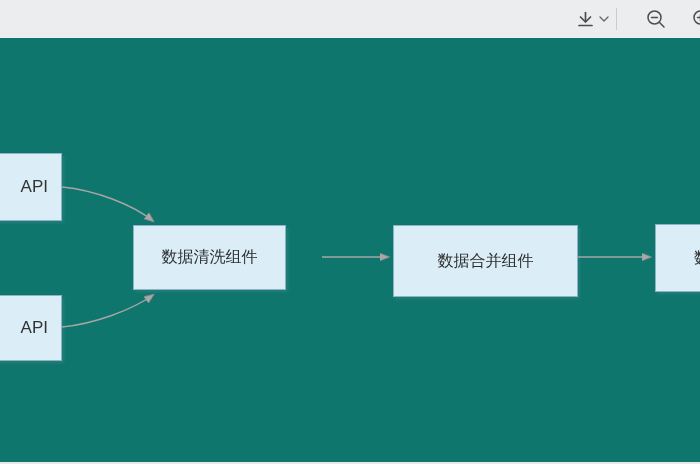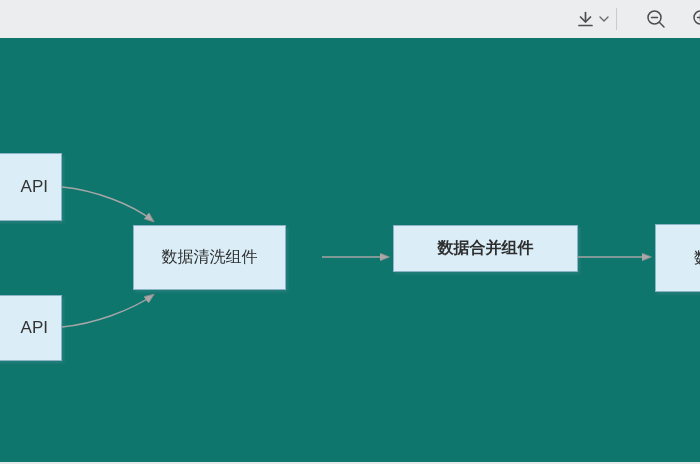--- a/index.html
+++ b/index.html
@@ -107,21 +107,21 @@
   </div>
 
   <div class="node api" style="left:-128px;top:257px;width:190px;height:66px;">
     <span>API</span>
   </div>
 
   <div class="node" style="left:133px;top:187px;width:153px;height:65px;">
     <span>数据清洗组件</span>
   </div>
 
-  <div class="node" style="left:393px;top:187px;width:185px;height:47px;font-weight:bold;">
+  <div class="node" style="left:393px;top:187px;width:185px;height:72px;">
     <span>数据合并组件</span>
   </div>
 
   <div class="node clipped-right" style="left:655px;top:186px;width:168px;height:68px;">
     <span>数</span>
   </div>
 
 </div>
 
 <div class="bottom-strip"></div>

